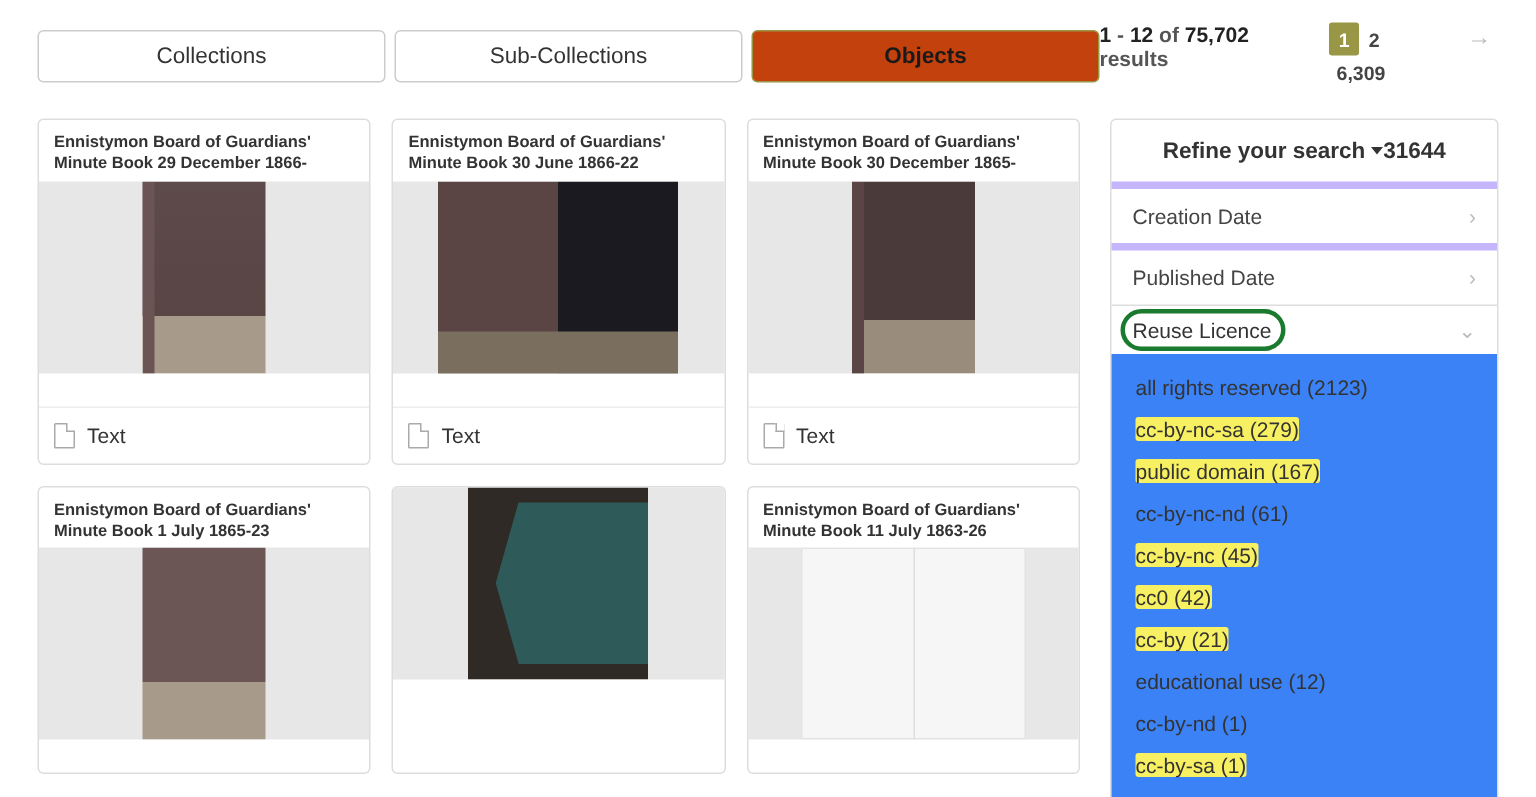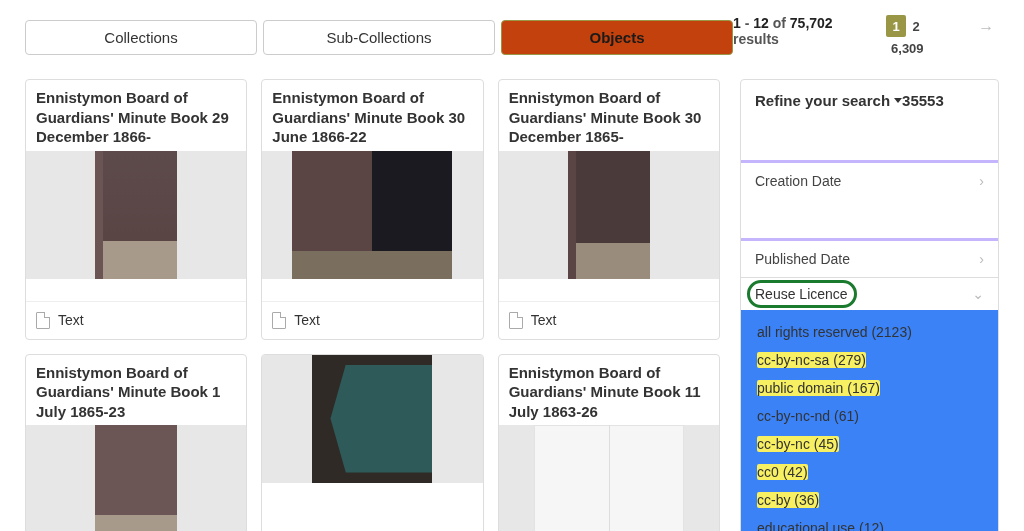--- a/index.html
+++ b/index.html
@@ -21,45 +21,45 @@
   .pg.active { background: #999646; color: #fff; border-radius: 2px; }
   .pg.arrow { color: #bbb; font-size: 16px; }
 
   
   .main { display: flex; gap: 20px; }
   .grid-area { flex: 0 0 695px; }
   .side { flex: 1; }
 
   .grid { display: grid; grid-template-columns: repeat(3, 1fr); gap: 14px 14px; }
   .card { border: 1px solid #ddd; border-radius: 4px; background: #fff; display: flex; flex-direction: column; }
-  .card-title { font-size: 15px; font-weight: bold; padding: 8px 10px 4px; line-height: 1.3; min-height: 40px; }
+  .card-title { font-size: 11px; font-weight: bold; padding: 8px 10px 4px; line-height: 1.3; min-height: 40px; }
   .thumb { background: #e7e7e7; height: 128px; display: flex; align-items: center; justify-content: center; overflow: hidden; }
   .book { width: 82px; height: 128px; position: relative; }
   .book-brown { background: linear-gradient(180deg,#5d4a4a 0%, #5a4545 70%, #a79a8a 70%, #a79a8a 100%); box-shadow: inset 8px 0 0 #6a5454; }
   .book-split { width: 160px; background: linear-gradient(90deg,#5a4444 0 50%, #1a1a20 50% 100%); box-shadow: inset 0 -28px 0 #7a6e5e; }
   .book-dark { background: linear-gradient(180deg,#4a3a3a 0%, #4a3a3a 72%, #9a8c7c 72%, #9a8c7c 100%); box-shadow: inset 8px 0 0 #5a4444; }
   .book-light { background: linear-gradient(180deg,#6c5555 0%, #6c5555 70%, #a79a8a 70%, #a79a8a 100%); }
   .book-bluegreen { width: 120px; background: linear-gradient(180deg,#2f2a26 0 10%, #2f2a26 10%); position: relative; }
   .book-bluegreen::after { content:""; position:absolute; left:18px; right:0; top:10px; bottom:10px; background:#2f5a5a; clip-path: polygon(0 50%, 15% 0, 100% 0, 100% 100%, 15% 100%); }
   .book-blank { width: 150px; background: #f6f6f6; box-shadow: inset 0 0 0 1px #e3e3e3; position: relative; }
   .book-blank::after { content:""; position:absolute; left:50%; top:0; bottom:0; width:1px; background:#ddd; }
 
   .card-gap { height: 22px; }
   .card-foot { border-top: 1px solid #eee; padding: 10px 10px; display: flex; align-items: center; gap: 8px; font-size: 14px; color: #333; }
   .doc-icon { width: 14px; height: 17px; border: 1px solid #aaa; border-radius: 1px; position: relative; }
   .doc-icon::after { content:""; position:absolute; right:-1px; top:-1px; width:5px; height:5px; background:#fff; border-left:1px solid #aaa; border-bottom:1px solid #aaa; }
 
   
   .panel { border: 1px solid #ddd; border-radius: 4px; }
-  .panel-head { display: flex; align-items: center; justify-content: flex-start; padding: 12px 14px; font-size: 15px; }
+  .panel-head { display: flex; align-items: center; justify-content: center; padding: 12px 14px; font-size: 15px; }
   .panel-head .title { font-weight: bold; display: inline-flex; align-items: center; gap: 4px; }
   .caret-down { display:inline-block; width:0; height:0; border-left:4px solid transparent; border-right:4px solid transparent; border-top:5px solid #333; }
   .panel-head .count { font-weight: bold; }
 
-  .facet-row { border-top: 3px solid #c4b5fd; padding: 10px 14px; display: flex; align-items: center; justify-content: space-between; font-size: 14px; color: #444; cursor: pointer; margin-top: 39px; }
+  .facet-row { border-top: 5px solid #c4b5fd; padding: 10px 14px; display: flex; align-items: center; justify-content: space-between; font-size: 14px; color: #444; cursor: pointer; }
   .chev { color: #bbb; font-size: 14px; }
 
   .facet-open-header { border-top: 1px solid #ddd; padding: 8px 14px 8px 10px; display: flex; align-items: center; justify-content: space-between; position: relative; }
   .circle { position: absolute; left: 6px; top: 2px; width: 110px; height: 28px; border: 3px solid #1a7a2e; border-radius: 16px; pointer-events: none; }
   .facet-open-header .label { font-size: 14px; color: #333; padding-left: 4px; }
   .facet-open-body { background: #3b82f6; padding: 8px 14px 10px; }
   .opt { font-size: 14px; color: #333; padding: 6px 2px; cursor: pointer; }
   .opt span.h { background: #f7f062; padding: 0 0; border-radius: 2px; }
 </style>
 </head>
@@ -141,21 +141,21 @@
         </div>
     </div>
 
     <div class="side">
       <div class="panel">
         <div class="panel-head">
           <span class="title">
             <span>Refine your search</span>
             <span class="caret-down"></span>
           </span>
-          <span class="count">35553</span>
+          <span class="count">31644</span>
         </div>
         <div id="facets-closed">
             <div class="facet-row">
               <span>Creation Date</span>
               <span class="chev">›</span>
             </div>
             <div class="facet-row">
               <span>Published Date</span>
               <span class="chev">›</span>
             </div>
@@ -165,21 +165,21 @@
           <span class="label">Reuse Licence</span>
           <span class="chev">⌄</span>
         </div>
         <div class="facet-open-body" id="facet-open-body">
             <div class="opt">all rights reserved (2123)</div>
             <div class="opt"><span class="h">cc-by-nc-sa (279)</span></div>
             <div class="opt"><span class="h">public domain (167)</span></div>
             <div class="opt">cc-by-nc-nd (61)</div>
             <div class="opt"><span class="h">cc-by-nc (45)</span></div>
             <div class="opt"><span class="h">cc0 (42)</span></div>
-            <div class="opt"><span class="h">cc-by (36)</span></div>
+            <div class="opt"><span class="h">cc-by (21)</span></div>
             <div class="opt">educational use (12)</div>
             <div class="opt">cc-by-nd (1)</div>
             <div class="opt"><span class="h">cc-by-sa (1)</span></div>
           </div>
       </div>
     </div>
   </div>
 
 </div>
 

